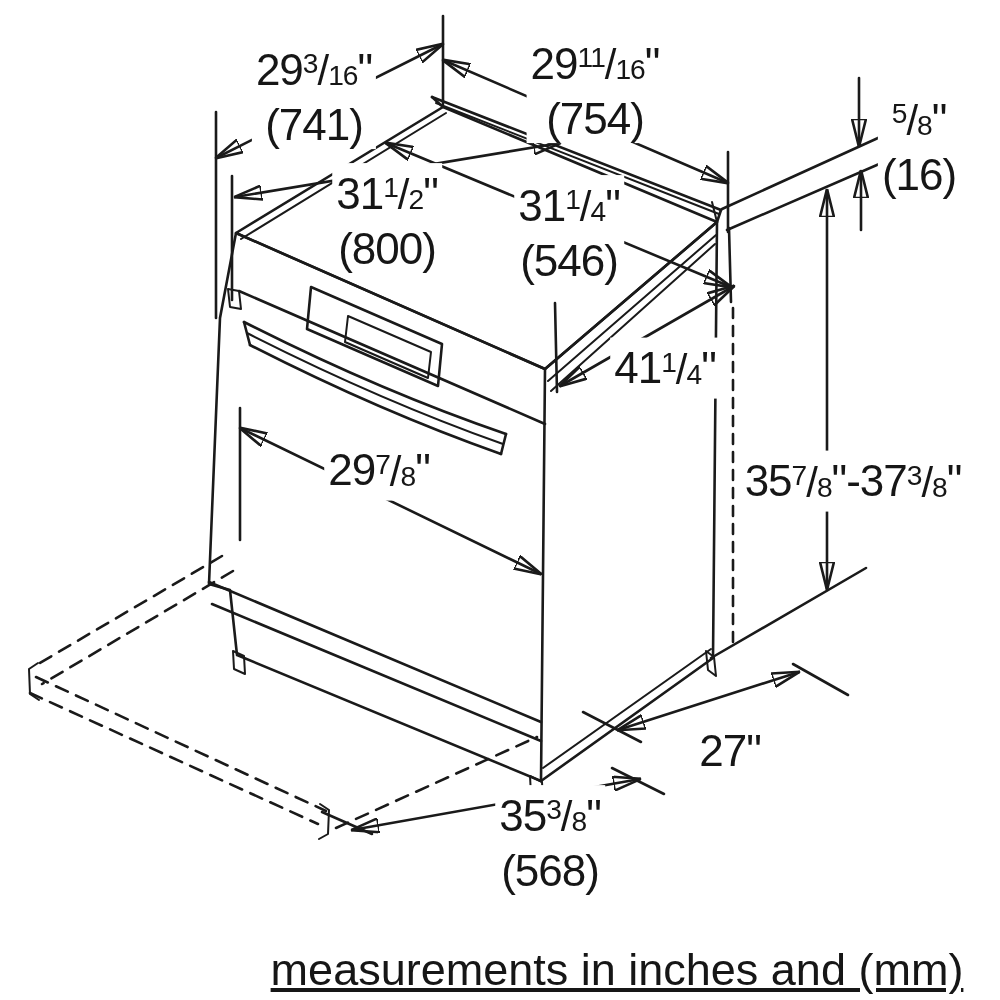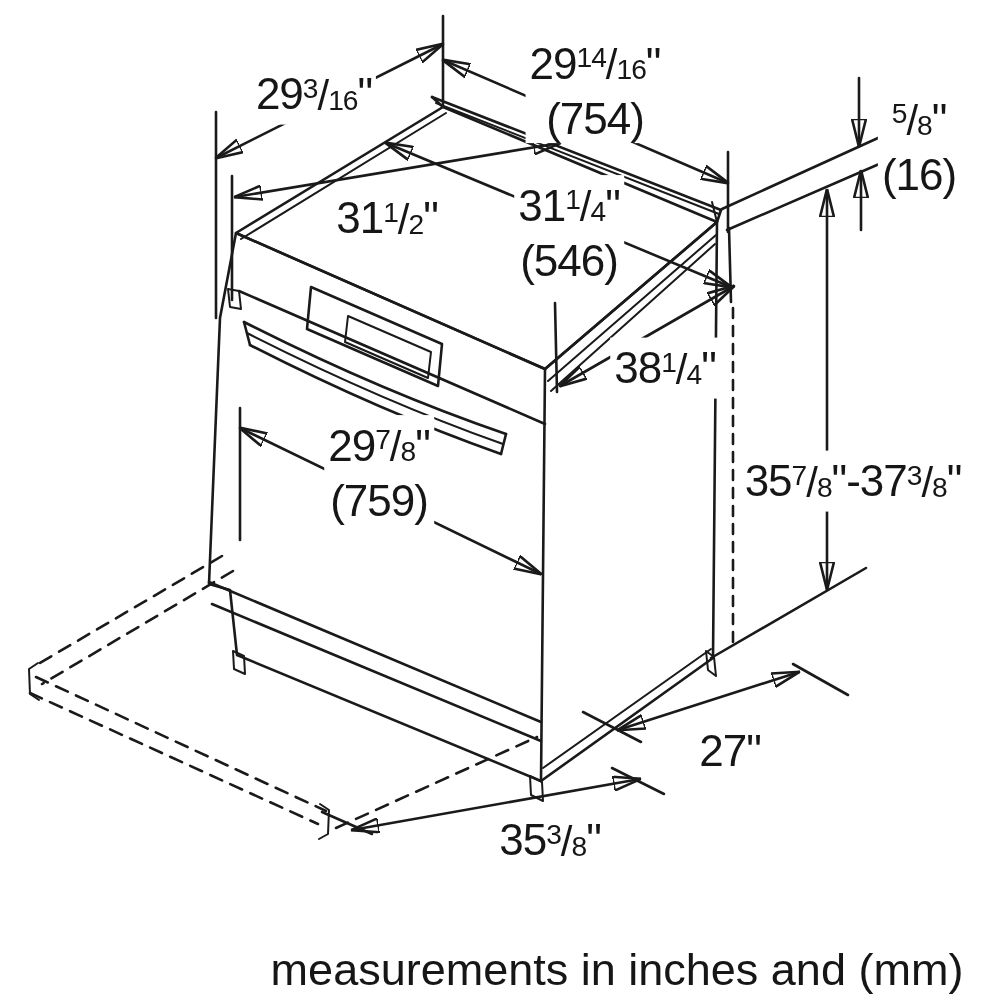--- a/index.html
+++ b/index.html
@@ -10,21 +10,21 @@
   .lines path.thin{stroke-width:2;}
   .lines path.dash{stroke-dasharray:13 9;}
   .lines path.dash2{stroke-dasharray:10 8;}
   .dim-label{position:absolute;transform:translate(-50%,-50%);background:#ffffff;
              text-align:center;line-height:49px;padding:0 4px;white-space:nowrap;}
   .row{font-size:44px;letter-spacing:-1px;}
   .fr .n{font-size:0.64em;vertical-align:0.42em;}
   .fr .sl{font-size:0.95em;}
   .fr .d{font-size:0.64em;}
   .caption{position:absolute;transform:translate(-50%,-50%);font-size:45px;letter-spacing:0;
-           white-space:nowrap;background:#fff;}
+           white-space:nowrap;background:#fff;text-decoration:underline;}
 </style>
 </head>
 <body>
 
 <div class="stage">
 
 <svg width="1000" height="1000" viewBox="0 0 1000 1000" class="lines">
   <defs>
     <marker id="ah" markerWidth="28" markerHeight="16" refX="27" refY="8" orient="auto-start-reverse" markerUnits="userSpaceOnUse">
       <path d="M0,1 L28,8 L0,15 Z" fill="#1a1a1a" stroke="none"></path>
@@ -116,57 +116,59 @@
     <path marker-start="url(#ah)" marker-end="url(#ah)" d="M560,386 L734,286"></path>
     <path marker-start="url(#ah)" marker-end="url(#ah)" d="M240,428 L541,574"></path>
     <path marker-start="url(#ah)" marker-end="url(#ah)" d="M827,190 L827,589"></path>
     <path marker-start="url(#ah)" marker-end="url(#ah)" d="M618,730 L799,672"></path>
     <path marker-start="url(#ah)" marker-end="url(#ah)" d="M352,830 L640,779"></path>
   </g>
 </svg>
 
 <div class="dim-label" style="left:314px;top:94px">
   <div class="row in"><span>29</span><span class="fr"><span class="n">3</span><span class="sl">/</span><span class="d">16</span></span><span>"</span></div>
+  <div class="row mm">(741)</div>
 </div>
 
 <div class="dim-label" style="left:595px;top:88px">
-  <div class="row in"><span>29</span><span class="fr"><span class="n">14</span><span class="sl">/</span><span class="d">16</span></span><span>"</span></div>
+  <div class="row in"><span>29</span><span class="fr"><span class="n">11</span><span class="sl">/</span><span class="d">16</span></span><span>"</span></div>
   <div class="row mm">(754)</div>
 </div>
 
 <div class="dim-label" style="left:919px;top:144px">
   <div class="row in"><span class="fr"><span class="n">5</span><span class="sl">/</span><span class="d">8</span></span><span>"</span></div>
   <div class="row mm">(16)</div>
 </div>
 
 <div class="dim-label" style="left:387px;top:218px">
   <div class="row in"><span>31</span><span class="fr"><span class="n">1</span><span class="sl">/</span><span class="d">2</span></span><span>"</span></div>
+  <div class="row mm">(800)</div>
 </div>
 
 <div class="dim-label" style="left:569px;top:230px">
   <div class="row in"><span>31</span><span class="fr"><span class="n">1</span><span class="sl">/</span><span class="d">4</span></span><span>"</span></div>
   <div class="row mm">(546)</div>
 </div>
 
 <div class="dim-label" style="left:665px;top:368px">
-  <div class="row in"><span>38</span><span class="fr"><span class="n">1</span><span class="sl">/</span><span class="d">4</span></span><span>"</span></div>
+  <div class="row in"><span>41</span><span class="fr"><span class="n">1</span><span class="sl">/</span><span class="d">4</span></span><span>"</span></div>
 </div>
 
 <div class="dim-label" style="left:379px;top:470px">
   <div class="row in"><span>29</span><span class="fr"><span class="n">7</span><span class="sl">/</span><span class="d">8</span></span><span>"</span></div>
-  <div class="row mm">(759)</div>
 </div>
 
 <div class="dim-label" style="left:853px;top:481px">
   <div class="row in"><span>35</span><span class="fr"><span class="n">7</span><span class="sl">/</span><span class="d">8</span></span><span>"</span><span>-</span><span>37</span><span class="fr"><span class="n">3</span><span class="sl">/</span><span class="d">8</span></span><span>"</span></div>
 </div>
 
 <div class="dim-label" style="left:730px;top:750px">
   <div class="row in"><span>27</span><span>"</span></div>
 </div>
 
 <div class="dim-label" style="left:550px;top:840px">
   <div class="row in"><span>35</span><span class="fr"><span class="n">3</span><span class="sl">/</span><span class="d">8</span></span><span>"</span></div>
+  <div class="row mm">(568)</div>
 </div>
 
 <div class="caption" style="left:617px;top:970px">measurements in inches and (mm)</div>
 
 </div>
 
 </body></html>

